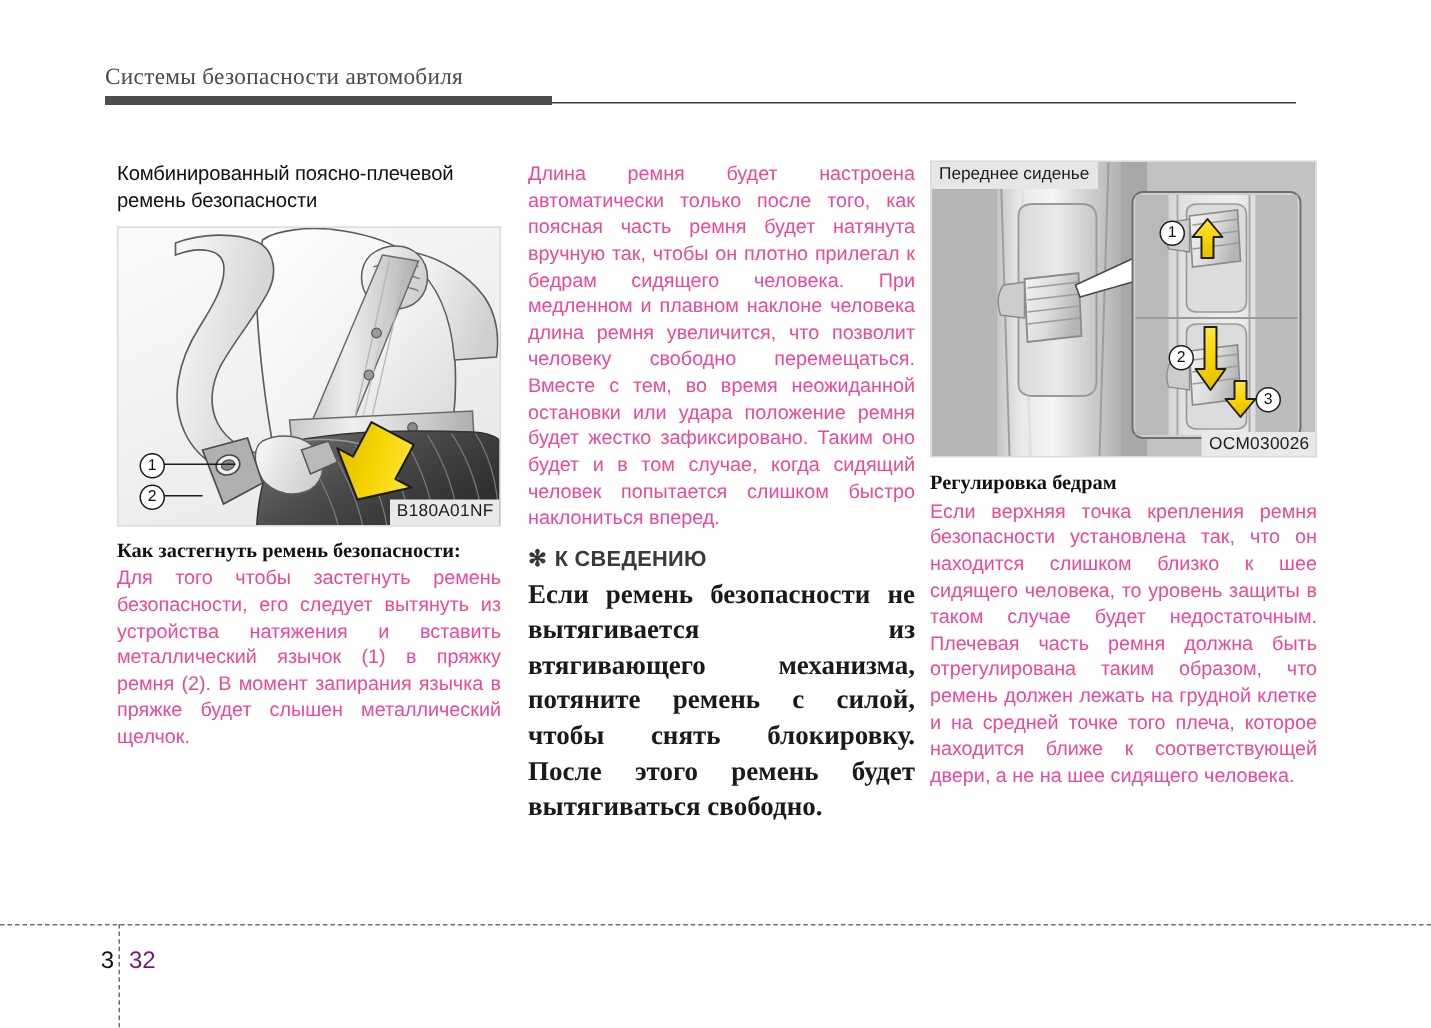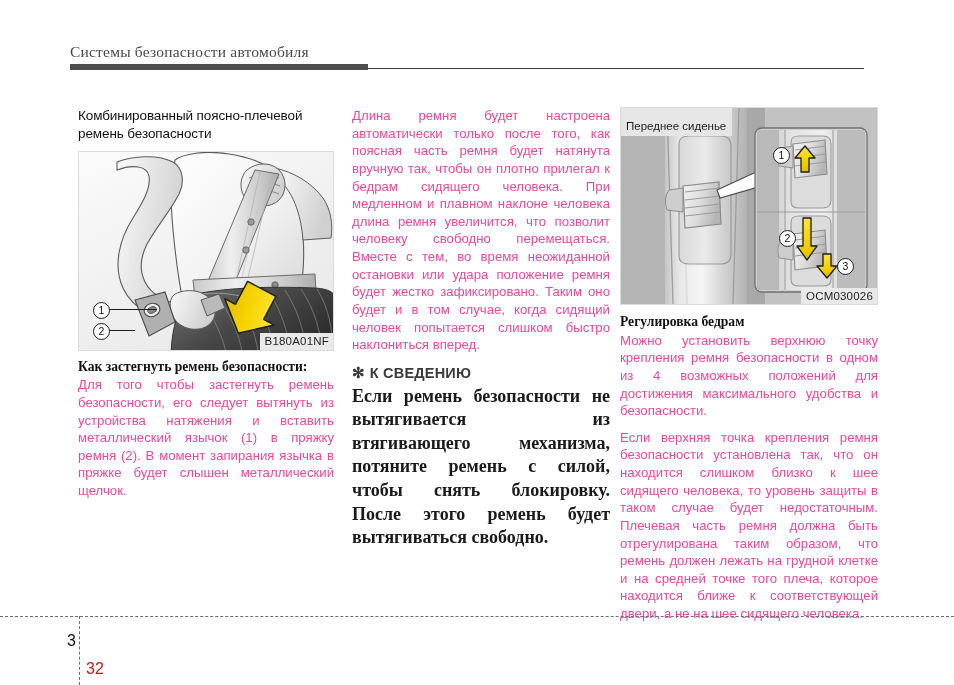--- a/index.html
+++ b/index.html
@@ -147,21 +147,21 @@
     letter-spacing: 0.2px;
     line-height: 1.25;
   }
   .illus-caption {
     position: absolute;
     left: 0px;
     top: 0px;
     background: #e6e6e6;
     color: #1d1d1d;
     font-size: 11.5px;
-    padding: 12px 6px 2px 5px;
+    padding: 2px 6px 2px 5px;
     line-height: 1.2;
     z-index: 6;
   }
 
   
   #illus-buckle {
     width: 254px;
     height: 198px;
     margin-bottom: 7px;
   }
@@ -227,23 +227,22 @@
     text-align: right;
     font-size: 16px;
     color: #111;
     font-family: "Liberation Sans", sans-serif;
   }
   .footer-page {
     position: absolute;
     left: 86px;
     top: 16px;
     font-size: 16px;
-    color: #b91c1c;
+    color: #701a75;
     font-family: "Liberation Sans", sans-serif;
-    margin-top: 28px;
   }
 </style>
 </head>
 <body>
 
 <div class="page">
 
   <div class="page-header">
     <div class="header-title">Системы безопасности автомобиля</div>
     <div class="header-rules">
@@ -486,21 +485,20 @@
       <div class="illus-caption">Переднее сиденье</div>
 
       <div class="callout-num" style="left:152px; top:39px;">1</div>
       <div class="callout-num" style="left:158px; top:122px;">2</div>
       <div class="callout-num" style="left:216px; top:150px;">3</div>
 
       <div class="illus-code">OCM030026</div>
     </div>
 
     <h3 class="sub-title">Регулировка бедрам</h3>
-    <p class="body-text">Можно установить верхнюю точку крепления ремня безопасности в одном из 4 возможных положений для достижения максимального удобства и безопасности.</p>
     <p class="body-text">Если верхняя точка крепления ремня безопасности установлена так, что он находится слишком близко к шее сидящего человека, то уровень защиты в таком случае будет недостаточным. Плечевая часть ремня должна быть отрегулирована таким образом, что ремень должен лежать на грудной клетке и на средней точке того плеча, которое находится ближе к соответствующей двери, а не на шее сидящего человека.</p>
   </div>
 
   <div class="page-footer">
     <div class="footer-rule"></div>
     <div class="footer-divider"></div>
     <div class="footer-chapter">3</div>
     <div class="footer-page">32</div>
   </div>
 

